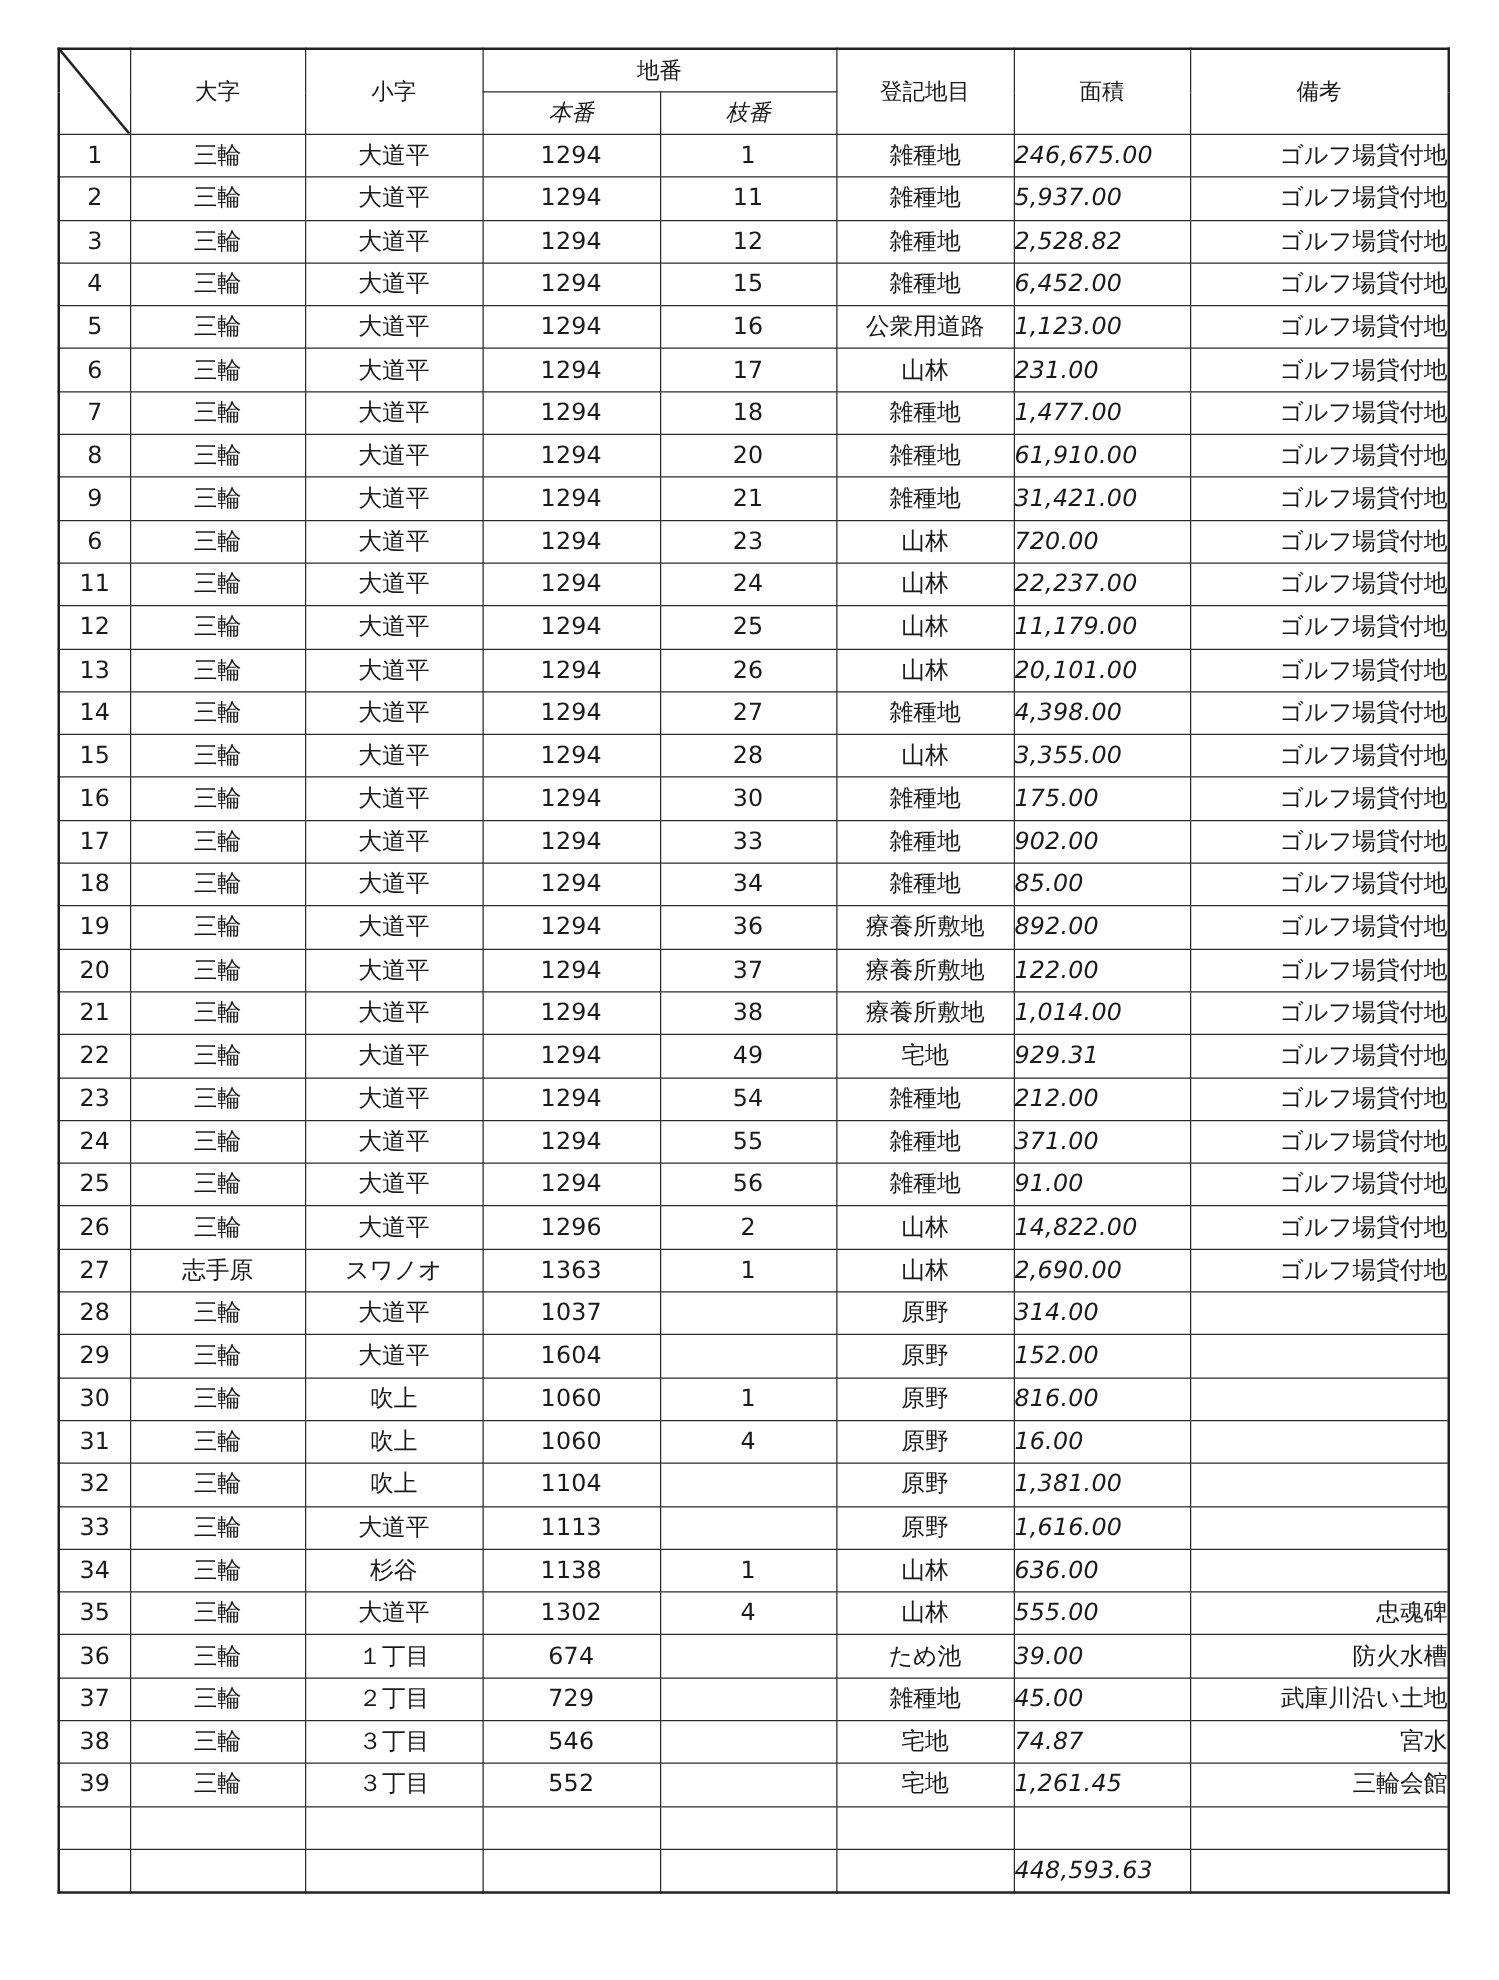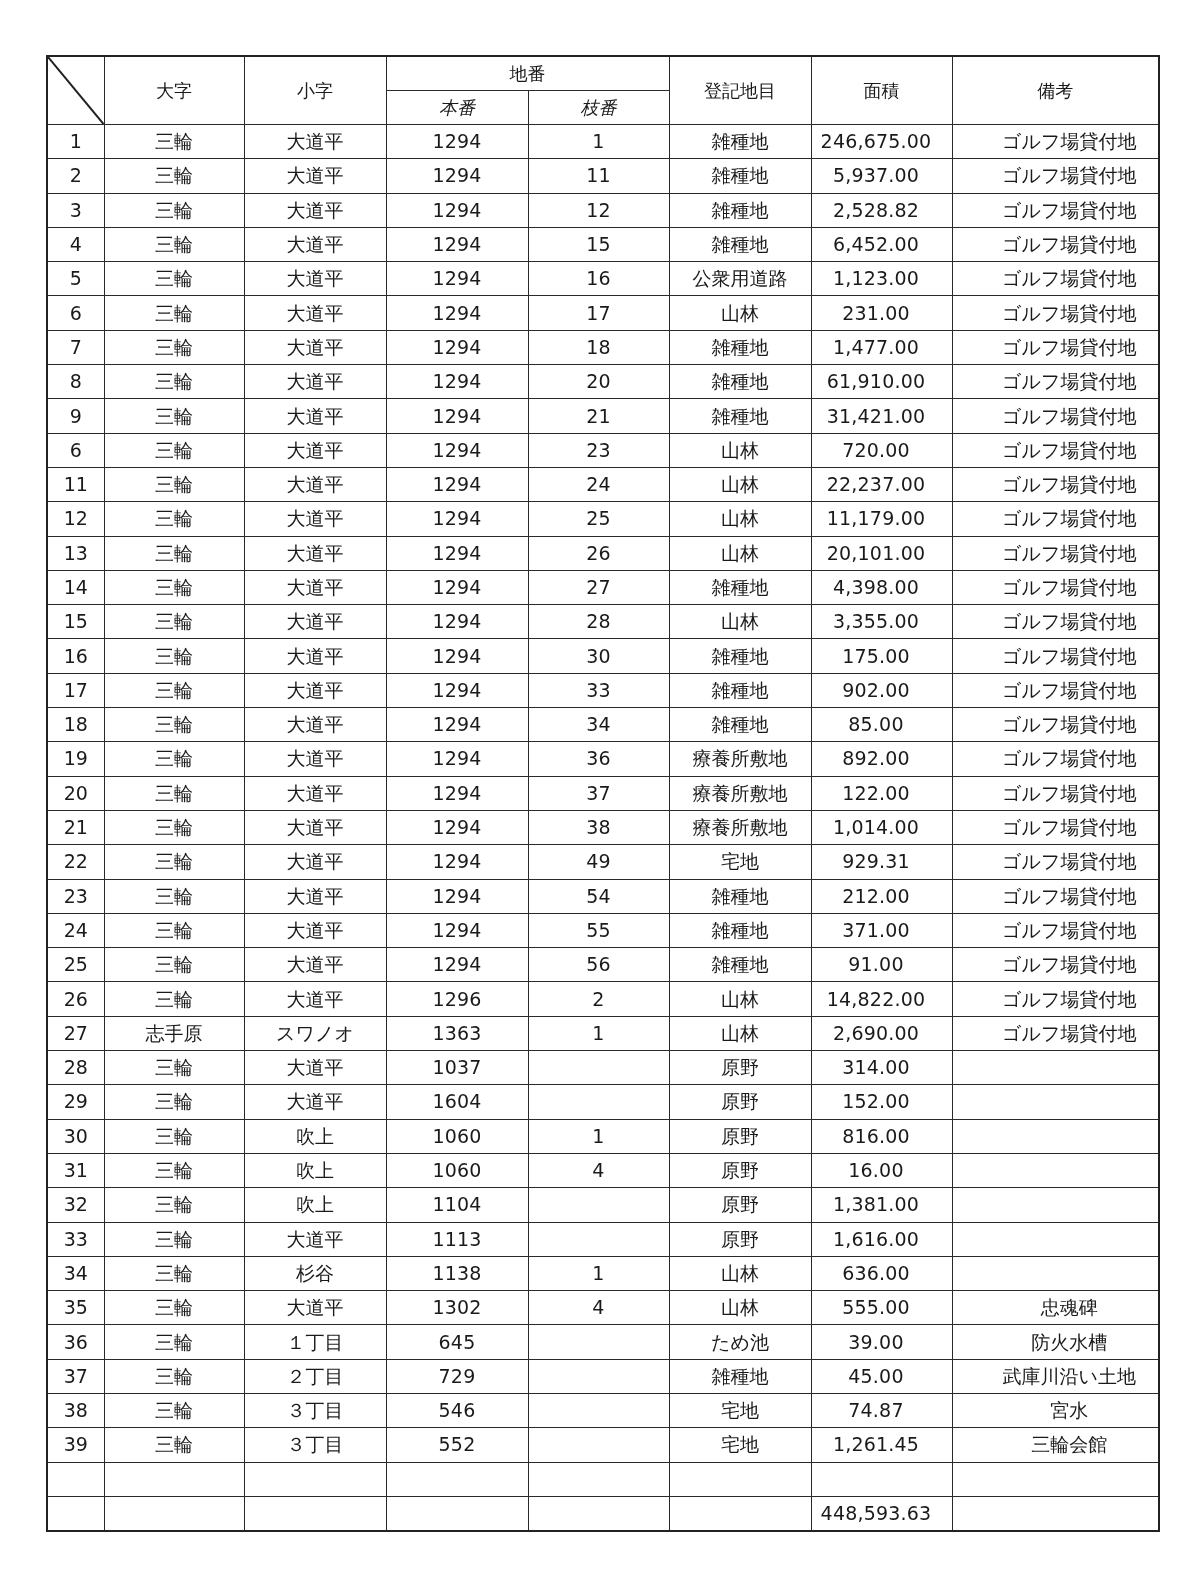--- a/index.html
+++ b/index.html
@@ -1,25 +1,25 @@
 <!DOCTYPE html>
 <html><head>
   <meta charset="utf-8">
   <style>
     html, body { margin: 0; padding: 0; background: #ffffff; }
     body { width: 1199px; height: 1584px; position: relative; font-family: "DejaVu Sans", "Liberation Sans", sans-serif; color: #1a1a1a; }
-    .sheet { position: absolute; left: 46px; top: 55px; border-radius: 29px; }
+    .sheet { position: absolute; left: 46px; top: 38px; border-radius: 29px; }
     table { border-collapse: collapse; table-layout: fixed; border: 2px solid #222; }
     th, td { border: 1.3px solid #2a2a2a; padding: 0; font-weight: normal; font-size: 19px; height: 33.3px; line-height: 33px; white-space: nowrap; overflow: hidden; }
     th { font-size: 18px; }
     thead tr.top th { height: 33px; }
     thead tr.sub th { height: 33px; font-style: italic; }
     .c { text-align: center; }
-    .r { text-align: center; padding-right: 11px; }
-    .l { text-align: center; padding-left: 28px; }
+    .r { text-align: left; padding-right: 11px; font-style: italic; }
+    .l { text-align: right; padding-left: 28px; }
     .idx { text-align: center; }
     .diag { position: relative; background: linear-gradient(to top right, transparent calc(50% - 1px), #222 calc(50% - 0.5px), #222 calc(50% + 0.5px), transparent calc(50% + 1px)); }
     .diag { background: none; }
     .diag svg { position: absolute; left: 0; top: 0; width: 100%; height: 100%; }
     .num { letter-spacing: 0.2px; }
   </style>
 </head>
 <body>
 
 <div class="sheet">
@@ -402,21 +402,21 @@
           <td class="c num">1302</td>
           <td class="c num">4</td>
           <td class="c">山林</td>
           <td class="r num">555.00</td>
           <td class="l">忠魂碑</td>
         </tr>
         <tr>
           <td class="idx">36</td>
           <td class="c">三輪</td>
           <td class="c">１丁目</td>
-          <td class="c num">645</td>
+          <td class="c num">674</td>
           <td class="c num"></td>
           <td class="c">ため池</td>
           <td class="r num">39.00</td>
           <td class="l">防火水槽</td>
         </tr>
         <tr>
           <td class="idx">37</td>
           <td class="c">三輪</td>
           <td class="c">２丁目</td>
           <td class="c num">729</td>

